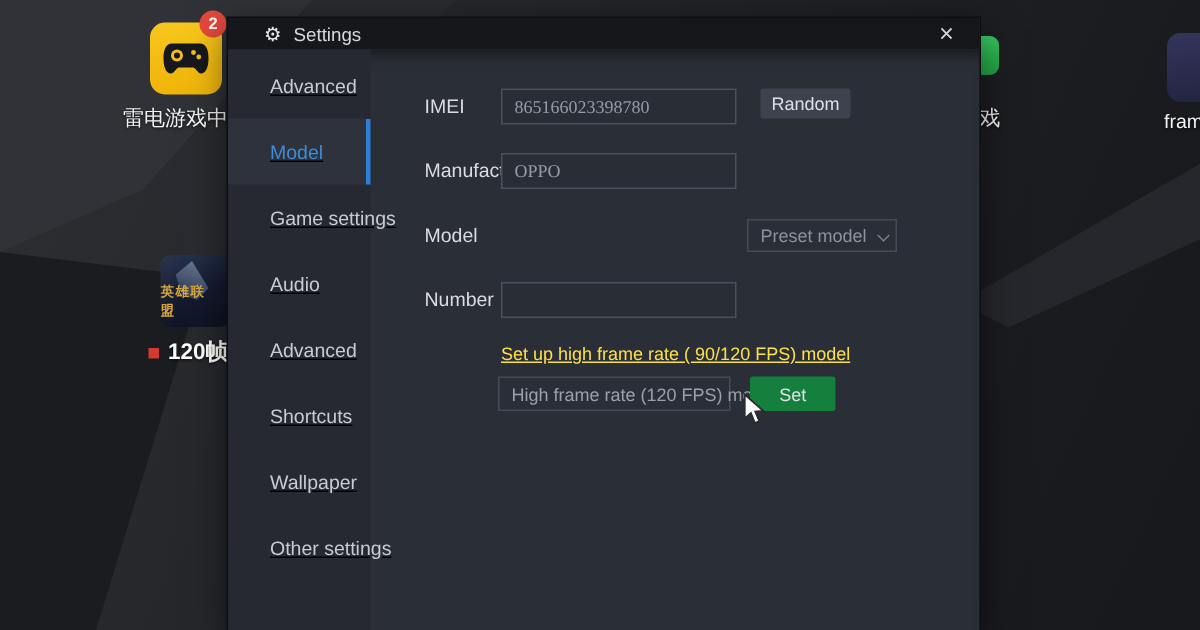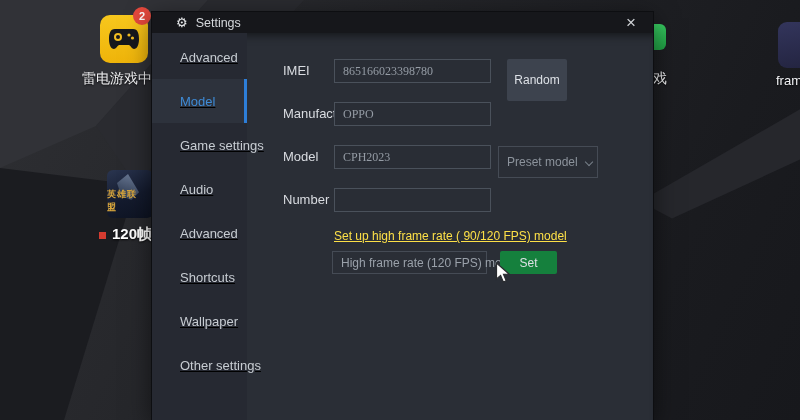--- a/index.html
+++ b/index.html
@@ -76,28 +76,28 @@
   
   .content { position:relative; flex:1; }
   .flabel { position:absolute; left:36px; color:#d9dce1; font-size:13px; line-height:24px; }
   .field {
     position:absolute; left:87px; width:157px; height:24px;
     background:#292d35; border:1px solid #4a515b; color:#959ca5;
     font-size:12px; padding:0 8px; font-family:Liberation Serif, serif;
     outline:none;
   }
   .btn {
-    position:absolute; height:42px; border:none; color:#dde1e6; font-size:12px;
+    position:absolute; height:20px; border:none; color:#dde1e6; font-size:12px;
     font-family:"Liberation Sans",sans-serif; border-radius:2px; cursor:pointer;
     display:flex; align-items:center; justify-content:center;
   }
   .btn.random { left:260px; width:60px; background:#3d434e; }
   .btn.set    { left:253px; width:57px; height:23px; background:#15803d; }
   .dropdown {
-    position:absolute; height:32px; border:1px solid #454b55; color:#8c939c;
+    position:absolute; height:22px; border:1px solid #454b55; color:#8c939c;
     font-size:12px; display:flex; align-items:center; padding:0 8px; cursor:pointer;
     justify-content:space-between; background:transparent; white-space:nowrap;
   }
   .chev { width:6px; height:6px; border-right:1.5px solid #78808a; border-bottom:1.5px solid #78808a;
           transform:rotate(45deg); margin-left:8px; flex:0 0 auto; }
   .hfr-link { position:absolute; left:87px; top:196px; color:#fde047; font-size:12px; cursor:pointer;text-decoration:underline; }
 
   
   .row-imei   { top:26px; }  .row-manu { top:69px; }
   .row-model  { top:112px; } .row-num  { top:155px; }
@@ -170,21 +170,20 @@
     <div class="content">
 
       <div class="flabel row-imei">IMEI</div>
       <input class="field row-imei" value="865166023398780" style="">
       <button class="btn random row-imei">Random</button>
 
       <div class="flabel row-manu">Manufacturer</div>
       <input class="field row-manu" value="OPPO" style="">
 
       <div class="flabel row-model">Model</div>
-      <input class="field row-model" value="CPH2023" style="">
       <div class="dropdown" style="left:251px; top:113px; width:100px;">
         <span>Preset model</span>
         <span class="chev"></span>
       </div>
 
       <div class="flabel row-num">Number</div>
       <input class="field row-num" value="" style="">
 
       <div class="hfr-link">Set up high frame rate ( 90/120 FPS) model</div>
 

